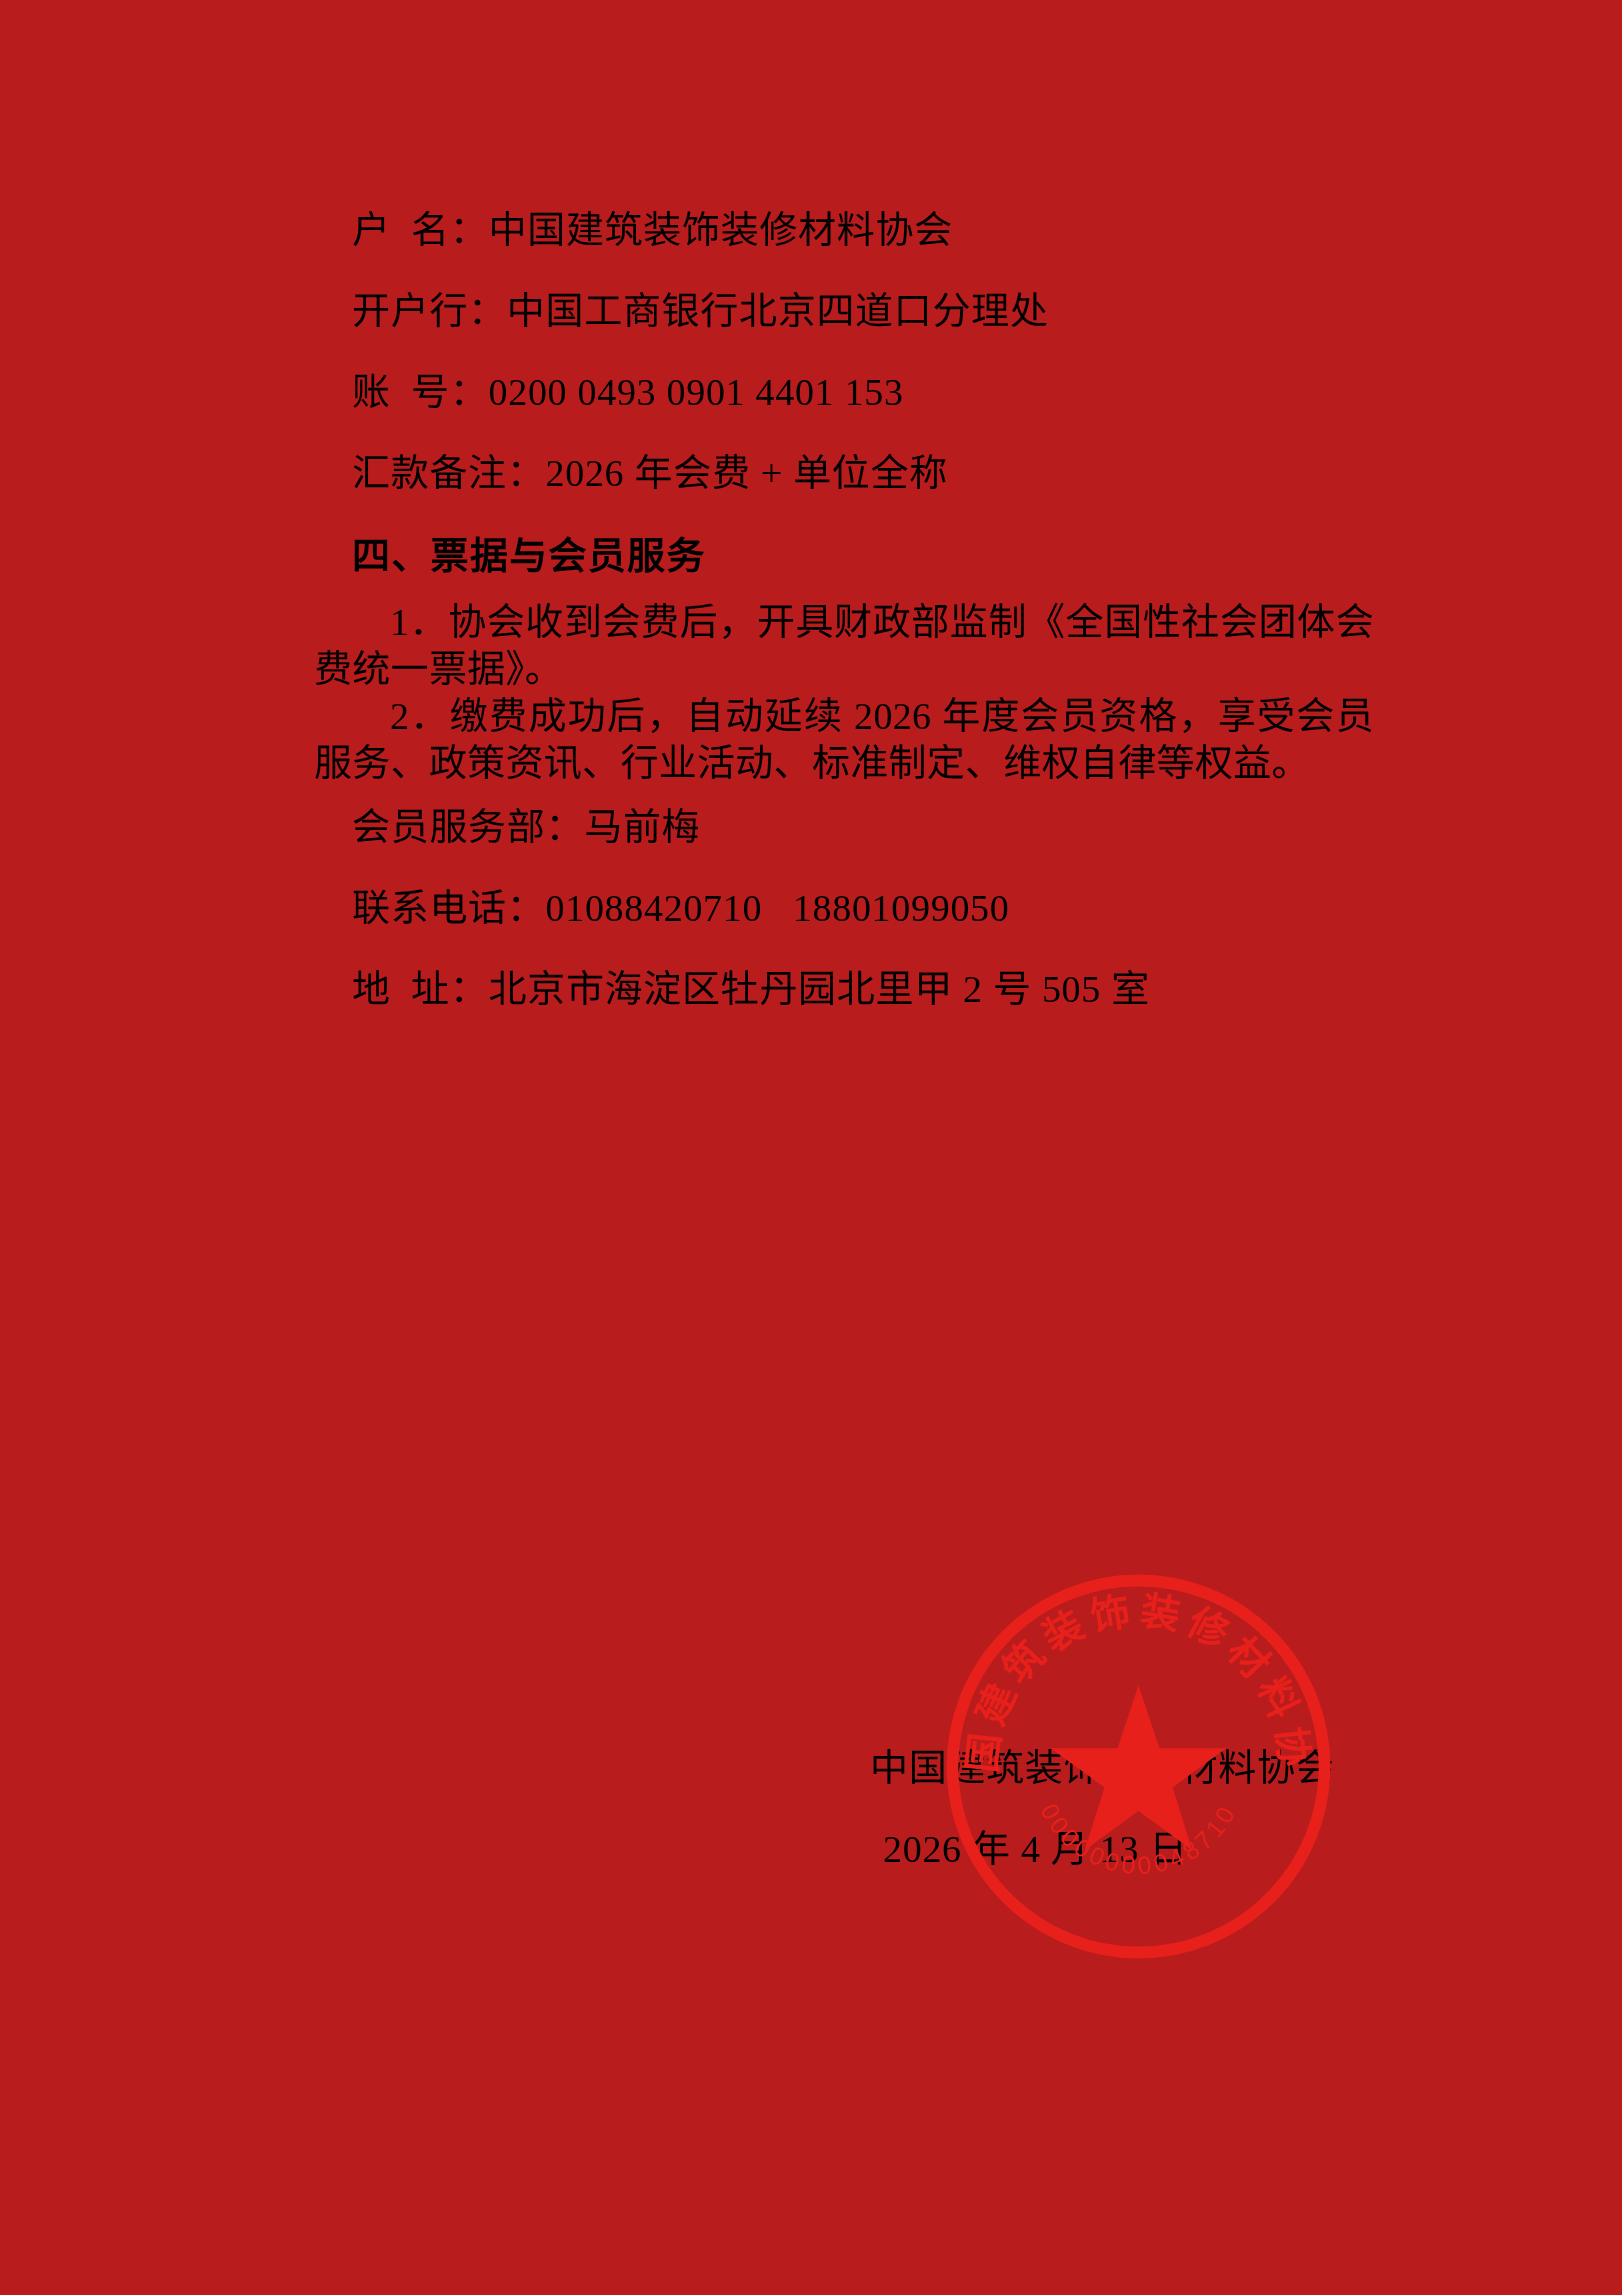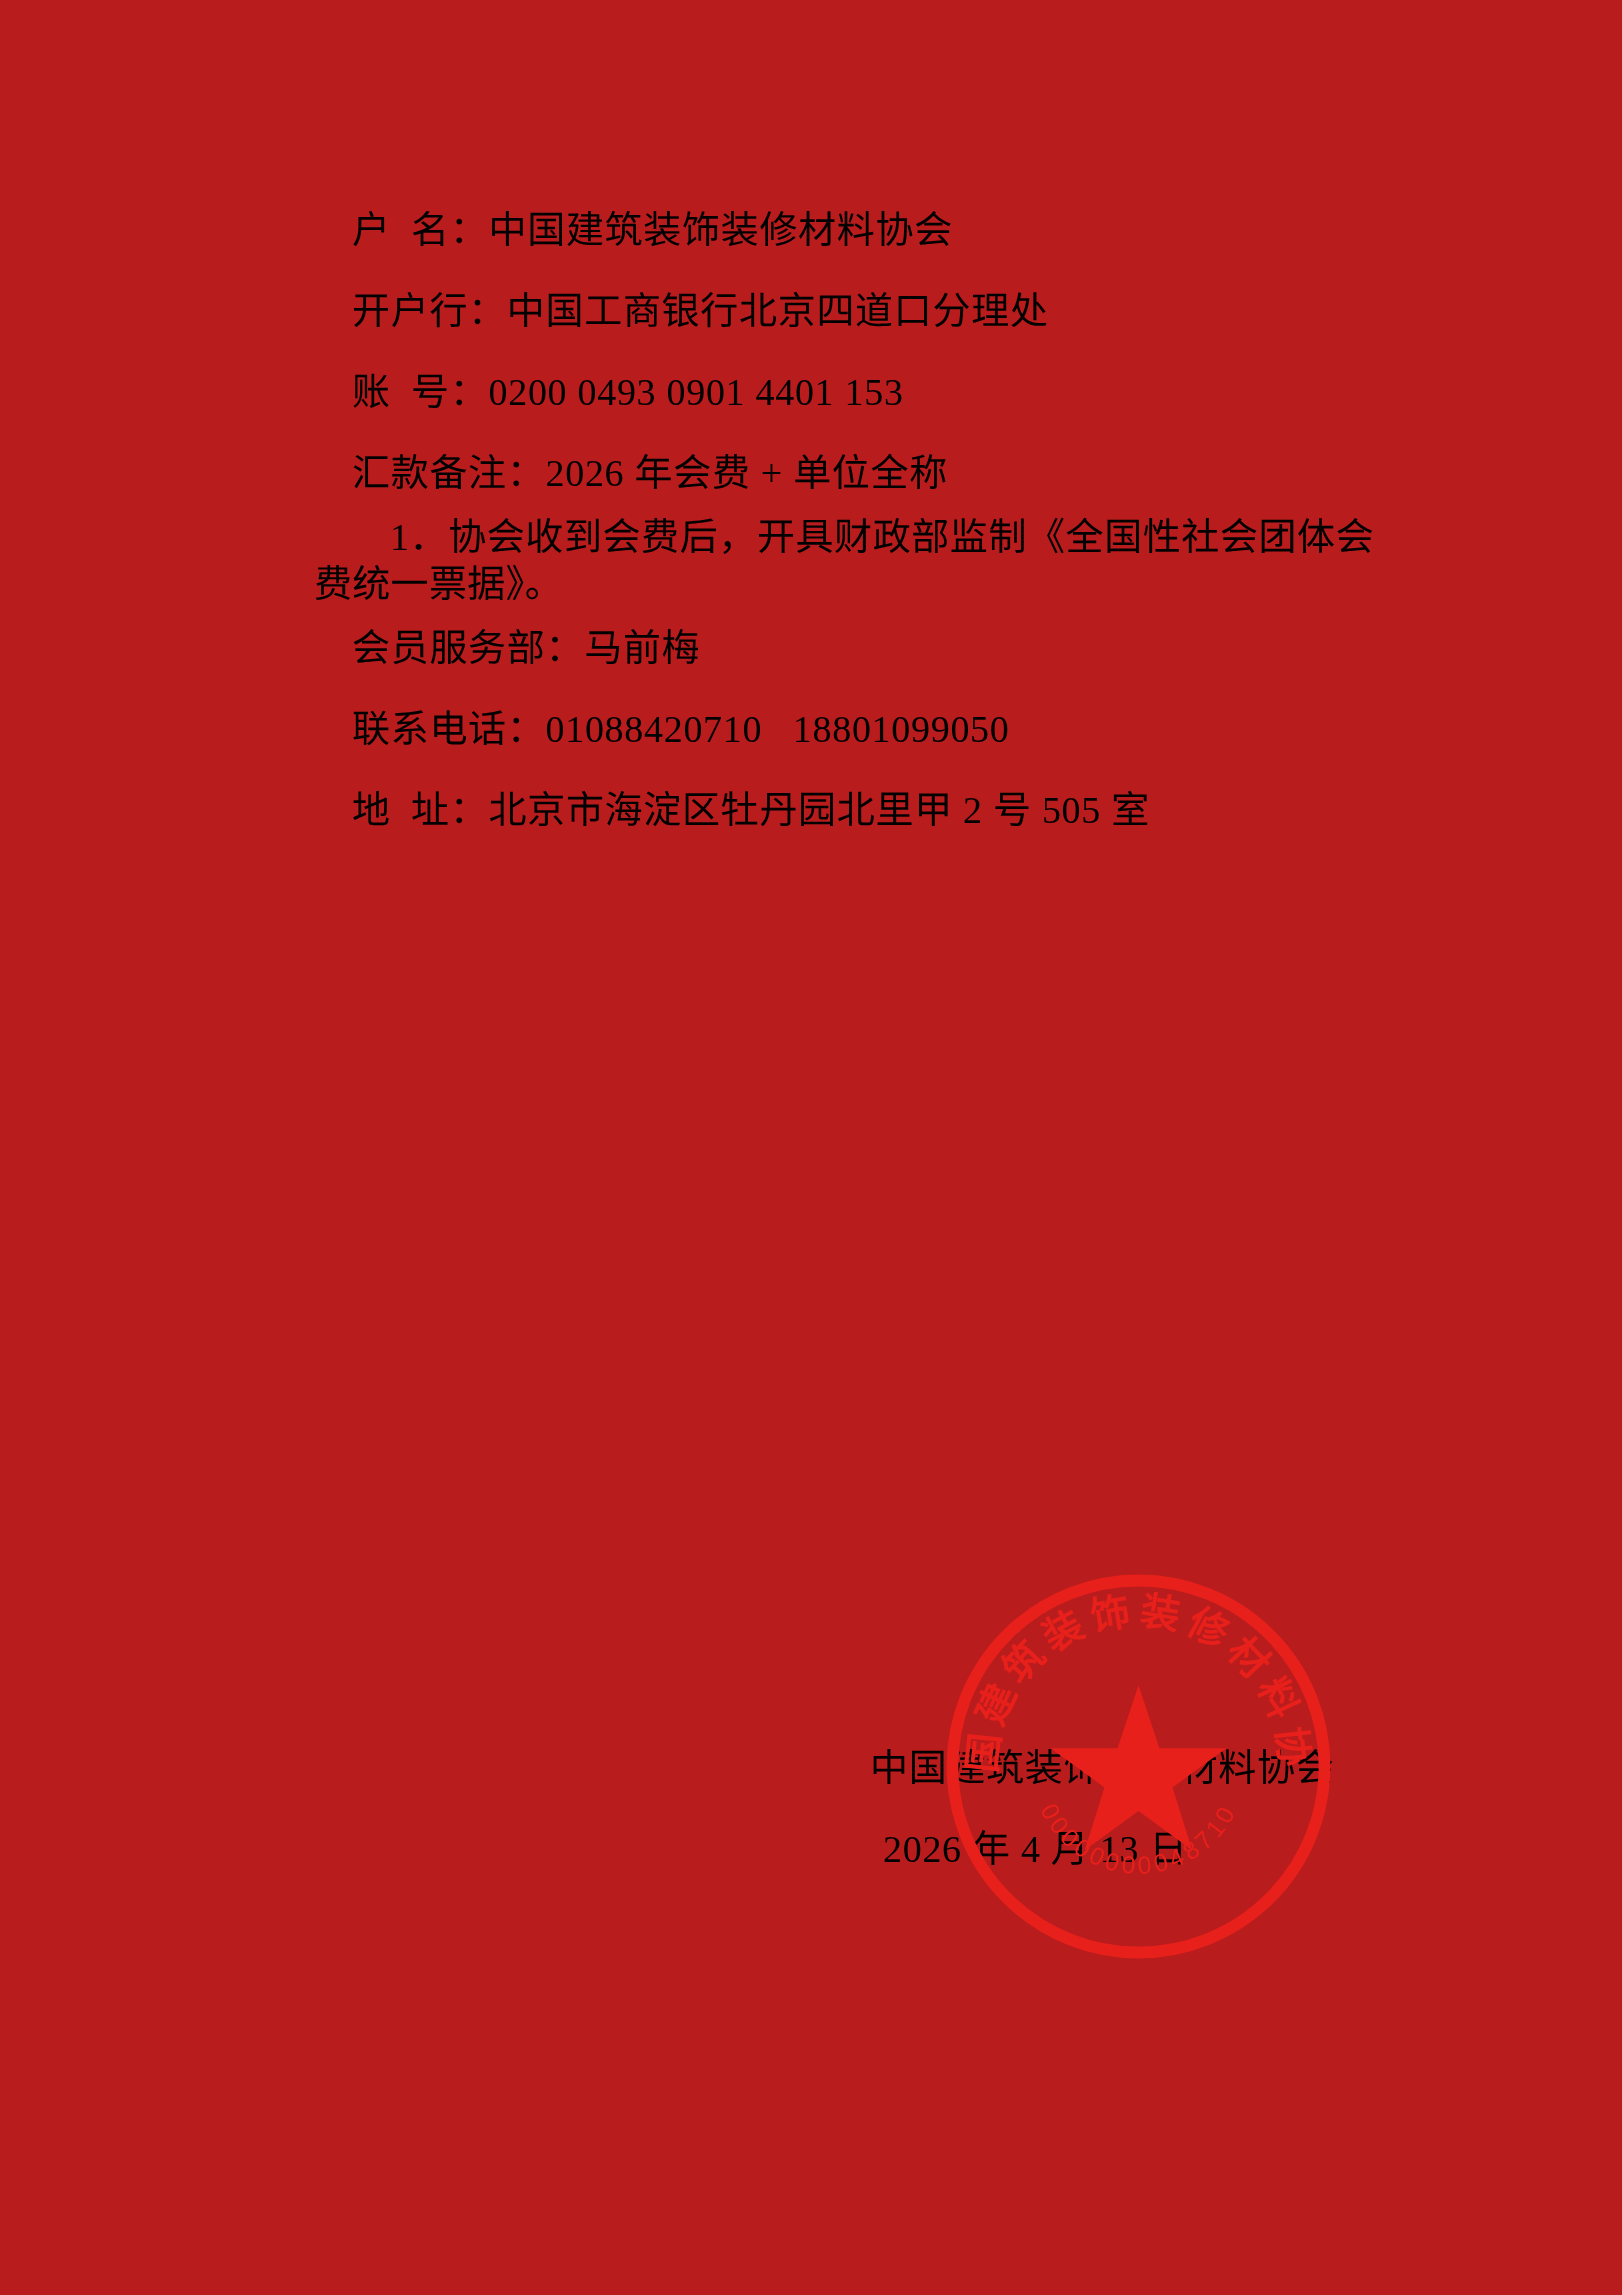--- a/index.html
+++ b/index.html
@@ -89,21 +89,23 @@
 
 <div class="page">
 
   <div class="content">
 
     <div class="line indent-1">户  名：中国建筑装饰装修材料协会</div>
     <div class="line indent-1">开户行：中国工商银行北京四道口分理处</div>
     <div class="line indent-1">账  号：0200 0493 0901 4401 153</div>
     <div class="line indent-1">汇款备注：2026 年会费 + 单位全称</div>
 
+    <div class="heading">四、票据与会员服务</div>
     <div class="para"><span class="first"></span><span>1．协会收到会费后，开具财政部监制《全国性社会团体会费统一票据》。</span></div>
+    <div class="para"><span class="first"></span><span>2．缴费成功后，自动延续 2026 年度会员资格，享受会员服务、政策资讯、行业活动、标准制定、维权自律等权益。</span></div>
 
     <div class="line indent-1">会员服务部：马前梅</div>
     <div class="line indent-1">联系电话：01088420710   18801099050</div>
     <div class="line indent-1">地  址：北京市海淀区牡丹园北里甲 2 号 505 室</div>
 
   </div>
 
   <div class="signature-block">
     <div class="sig-line">中国建筑装饰装修材料协会</div>
     <div class="sig-line sig-date">2026 年 4 月 13 日</div>

